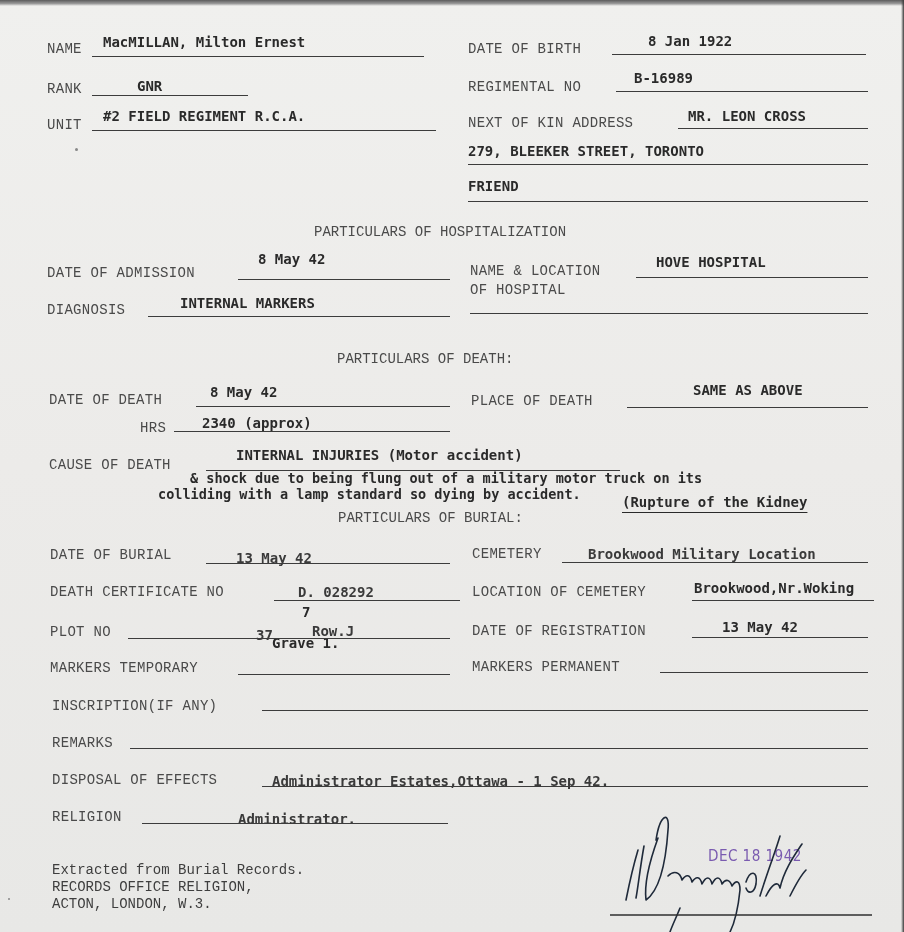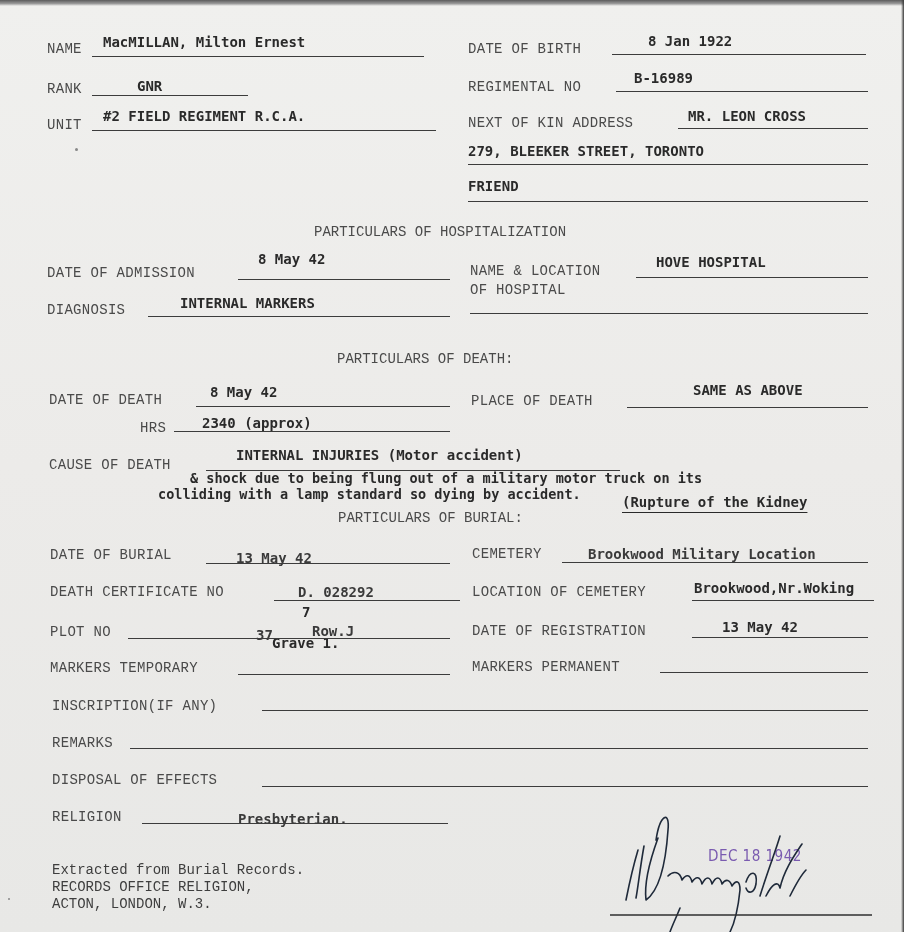--- a/index.html
+++ b/index.html
@@ -208,24 +208,25 @@
   <span class="lbl" style="left:472px; top:658px;">MARKERS PERMANENT</span>
   <div class="line" style="left:660px; top:672px; width:208px;"></div>
 
   <span class="lbl" style="left:52px; top:697px;">INSCRIPTION(IF ANY)</span>
   <div class="line" style="left:262px; top:710px; width:606px;"></div>
 
   <span class="lbl" style="left:52px; top:734px;">REMARKS</span>
   <div class="line" style="left:130px; top:748px; width:738px;"></div>
 
   <span class="lbl" style="left:52px; top:771px;">DISPOSAL OF EFFECTS</span>
+  <span class="val" style="left:272px; top:773px; color:#3a3a3a;">Administrator Estates,Ottawa - 1 Sep 42.</span>
   <div class="line" style="left:262px; top:786px; width:606px;"></div>
 
   <span class="lbl" style="left:52px; top:808px;">RELIGION</span>
-  <span class="val" style="left:238px; top:811px; color:#3a3a3a;">Presbyterian.</span>
+  <span class="val" style="left:238px; top:811px; color:#3a3a3a;">Administrator.</span>
   <div class="line" style="left:142px; top:823px; width:306px;"></div>
 
   <span class="footer-text" style="left:52px; top:862px;">Extracted from Burial Records.</span>
   <span class="footer-text" style="left:52px; top:879px;">RECORDS OFFICE RELIGION,</span>
   <span class="footer-text" style="left:52px; top:896px;">ACTON, LONDON, W.3.</span>
 
   <span class="stamp" style="left:708px; top:846px;">DEC 18 1942</span>
 
   <svg class="sig" style="left:610px; top:800px;" width="280" height="132" viewBox="0 0 280 132">
     <g fill="none" stroke="#1f2a3a" stroke-width="1.6" stroke-linecap="round" stroke-linejoin="round">

